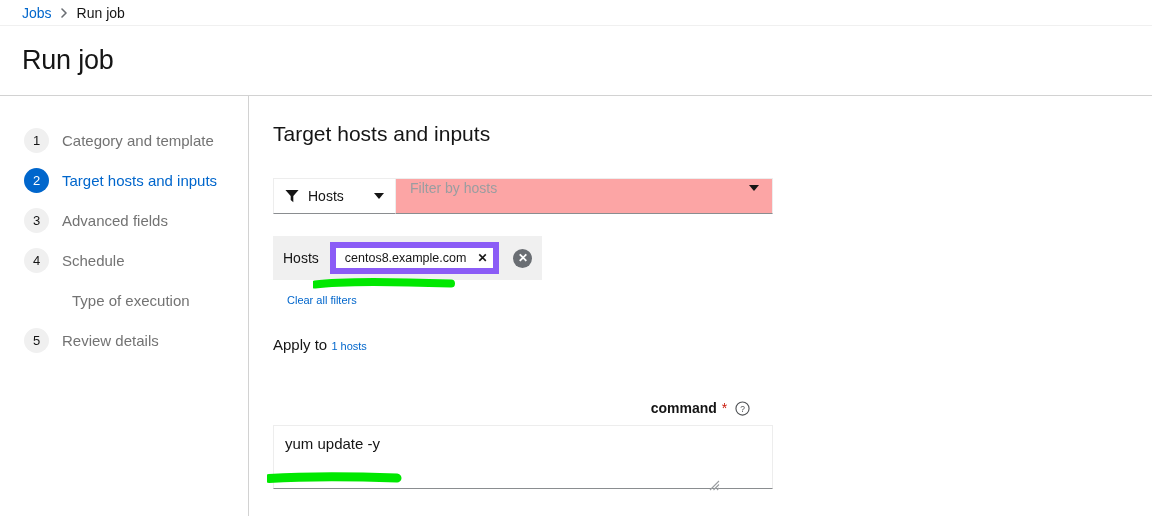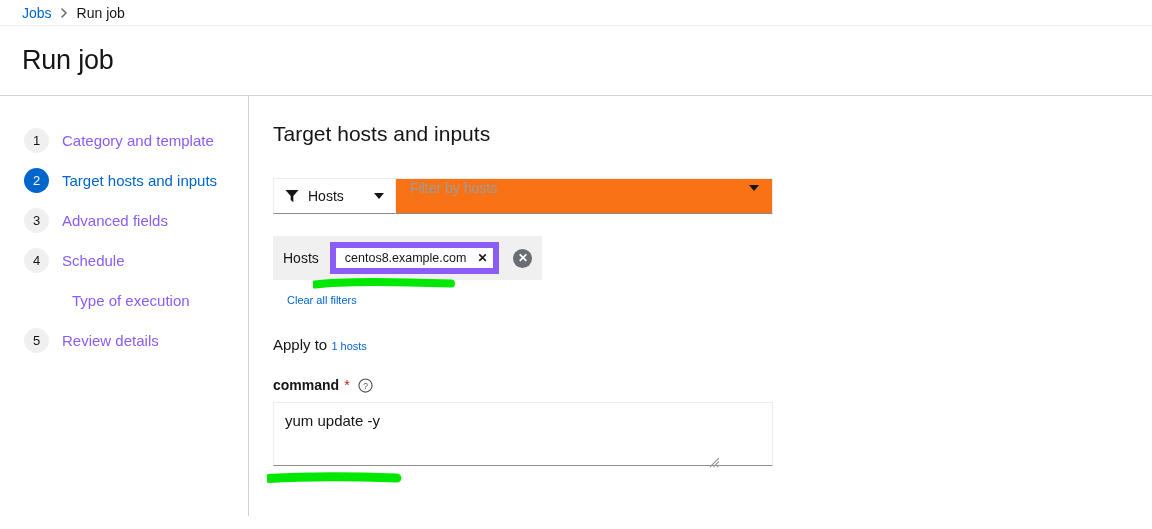--- a/index.html
+++ b/index.html
@@ -87,21 +87,21 @@
     justify-content: center;
     margin-right: 13px;
     flex: 0 0 25px;
   }
   .step.active .step-num {
     background: #06c;
     color: #fff;
   }
   .step-label {
     font-size: 15px;
-    color: #8b5cf6;
+    color: #737373;
   }
   .step.active .step-label { color: #06c; }
   .step.sub {
     padding-left: 24px;
     text-align: center;
   }
   .step.sub .step-spacer {
     width: 25px; flex: 0 0 25px; margin-right: 13px;
   }
   .step.sub .step-label { margin-left: 10px; }
@@ -146,21 +146,21 @@
     border-right: 5px solid transparent;
     border-top: 6px solid #151515;
   }
   .typeahead {
     flex: 1;
     display: flex;
     align-items: center;
     border: 1px solid #ededed;
     border-bottom: 1px solid #8a8d90;
     padding: 0 13px 16px 12px;
-    background: #f97316;
+    background: #fca5a5;
     cursor: text;
   }
   .typeahead input {
     flex: 1;
     border: none;
     outline: none;
     font-size: 14px;
     font-family: "Liberation Sans", sans-serif;
     color: #151515;
     background: transparent;
@@ -216,28 +216,29 @@
   .link {
     color: #06c;
     font-size: 11px;
     text-decoration: none;
     cursor: pointer;
   }
 
   .apply-row {
     font-size: 15px;
     color: #151515;
-    margin-bottom: 24px;
+    margin-bottom: 47px;
   }
 
   
   .field-label-row {
     display: flex;
     align-items: center;
     margin-bottom: 9px;
+    justify-content: center;
   }
   .field-label {
     font-size: 14px;
     color: #151515;
     font-weight: 600;
   }
   .required-star {
     color: #c9190b;
     font-size: 14px;
     margin-left: 5px;

